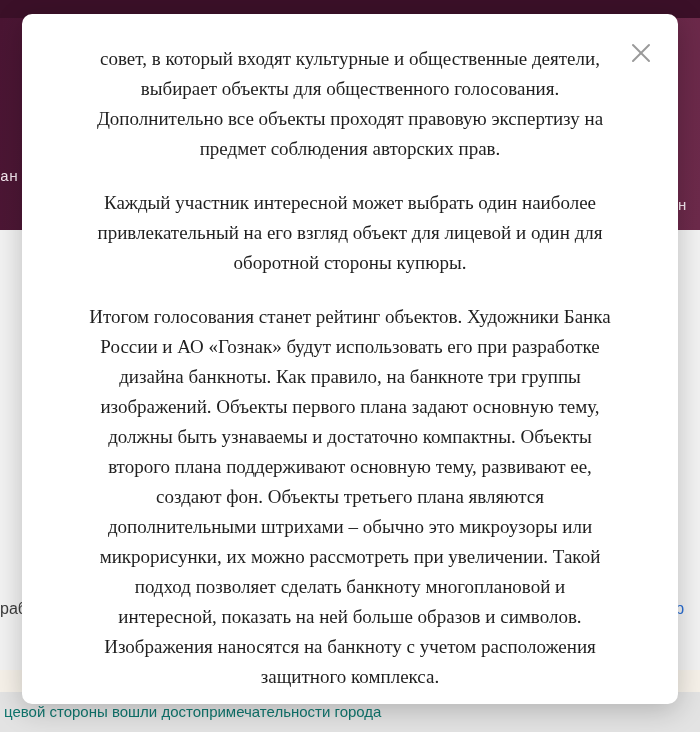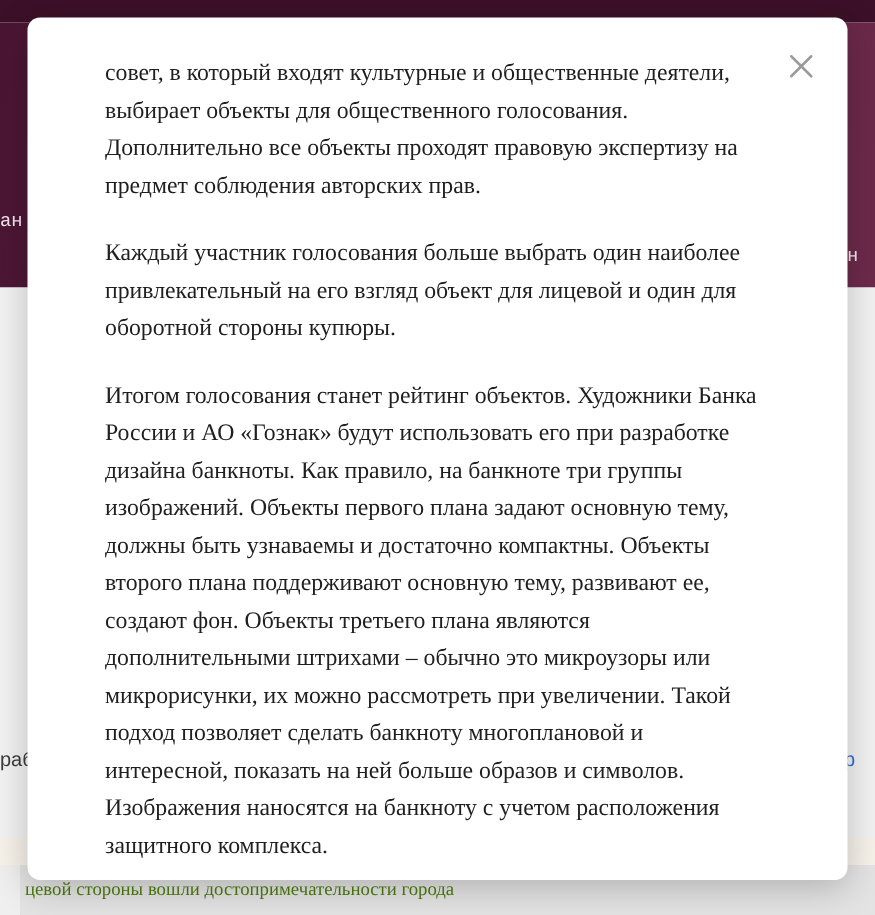--- a/index.html
+++ b/index.html
@@ -86,27 +86,27 @@
     top: 370px;
     width: 34px;
     color: #2b6fd4;
     font-family: "Liberation Sans", sans-serif;
     font-size: 16px;
     white-space: nowrap;
     overflow: hidden;
   }
   .page-caption-bar {
     position: absolute;
-    left: 16px;
+    left: 0;
     right: 0;
     bottom: 0;
     height: 40px;
     background: #e3e3e3;
-    color: #4d7c0f;
-    font-family: Liberation Serif, serif;
+    color: #0f766e;
+    font-family: Liberation Sans, sans-serif;
     font-size: 15px;
     line-height: 40px;
     padding-left: 4px;
     white-space: nowrap;
     overflow: hidden;
     box-sizing: border-box;
   }
   .page-strip {
     position: absolute;
     left: 0;
@@ -148,21 +148,21 @@
     padding: 36px 62px 30px 62px;
     box-sizing: border-box;
     overflow: hidden;
   }
   .modal-scroll p {
     margin: 0 0 24px 0;
     font-family: "Liberation Serif", serif;
     font-size: 19px;
     line-height: 30px;
     color: #1f1f1f;
-    text-align: left;
+    text-align: center;
   }
   .modal-scroll p.first {
     
     margin-top: -6px;
   }
 </style>
 </head>
 <body>
 
 <div class="page">
@@ -176,21 +176,21 @@
     <div class="body-link-right">бр</div>
 
   </div>
   <div class="page-strip"></div>
   <div class="page-caption-bar">цевой стороны вошли достопримечательности города</div>
 </div>
 
 <div class="modal">
   <div class="modal-scroll">
     <p class="first">совет, в который входят культурные и общественные деятели, выбирает объекты для общественного голосования. Дополнительно все объекты проходят правовую экспертизу на предмет соблюдения авторских прав.</p>
-    <p>Каждый участник голосования больше выбрать один наиболее привлекательный на его взгляд объект для лицевой и один для оборотной стороны купюры.</p>
+    <p>Каждый участник интересной может выбрать один наиболее привлекательный на его взгляд объект для лицевой и один для оборотной стороны купюры.</p>
     <p>Итогом голосования станет рейтинг объектов. Художники Банка России и АО «Гознак» будут использовать его при разработке дизайна банкноты. Как правило, на банкноте три группы изображений. Объекты первого плана задают основную тему, должны быть узнаваемы и достаточно компактны. Объекты второго плана поддерживают основную тему, развивают ее, создают фон. Объекты третьего плана являются дополнительными штрихами – обычно это микроузоры или микрорисунки, их можно рассмотреть при увеличении. Такой подход позволяет сделать банкноту многоплановой и интересной, показать на ней больше образов и символов. Изображения наносятся на банкноту с учетом расположения защитного комплекса.</p>
 
   </div>
   <button class="modal-close" aria-label="close">
     <svg width="30" height="30" viewBox="0 0 30 30" fill="none" xmlns="http://www.w3.org/2000/svg">
       <line x1="7" y1="7" x2="23" y2="23" stroke="currentColor" stroke-width="2" stroke-linecap="round"></line>
       <line x1="23" y1="7" x2="7" y2="23" stroke="currentColor" stroke-width="2" stroke-linecap="round"></line>
     </svg>
   </button>
 </div>

